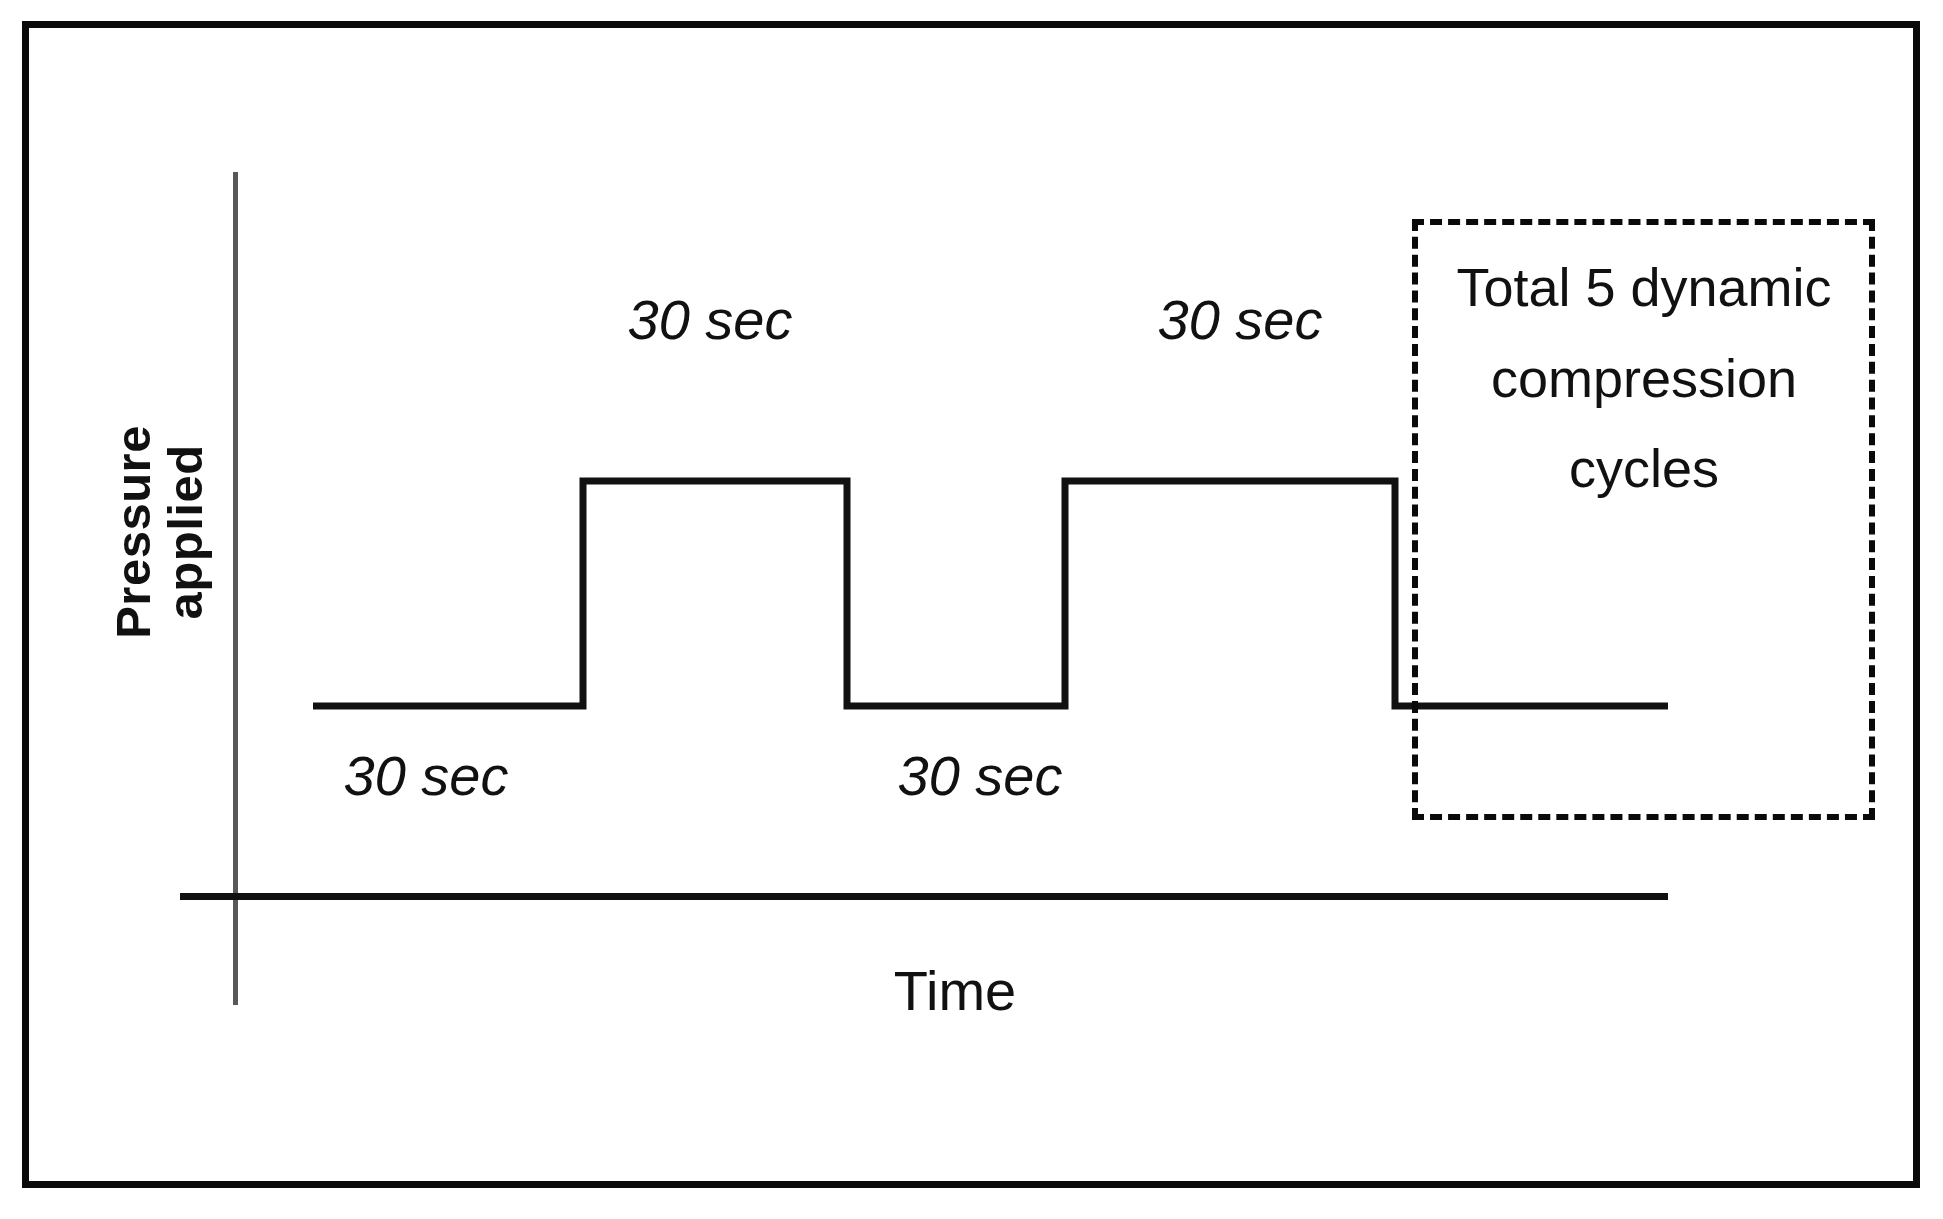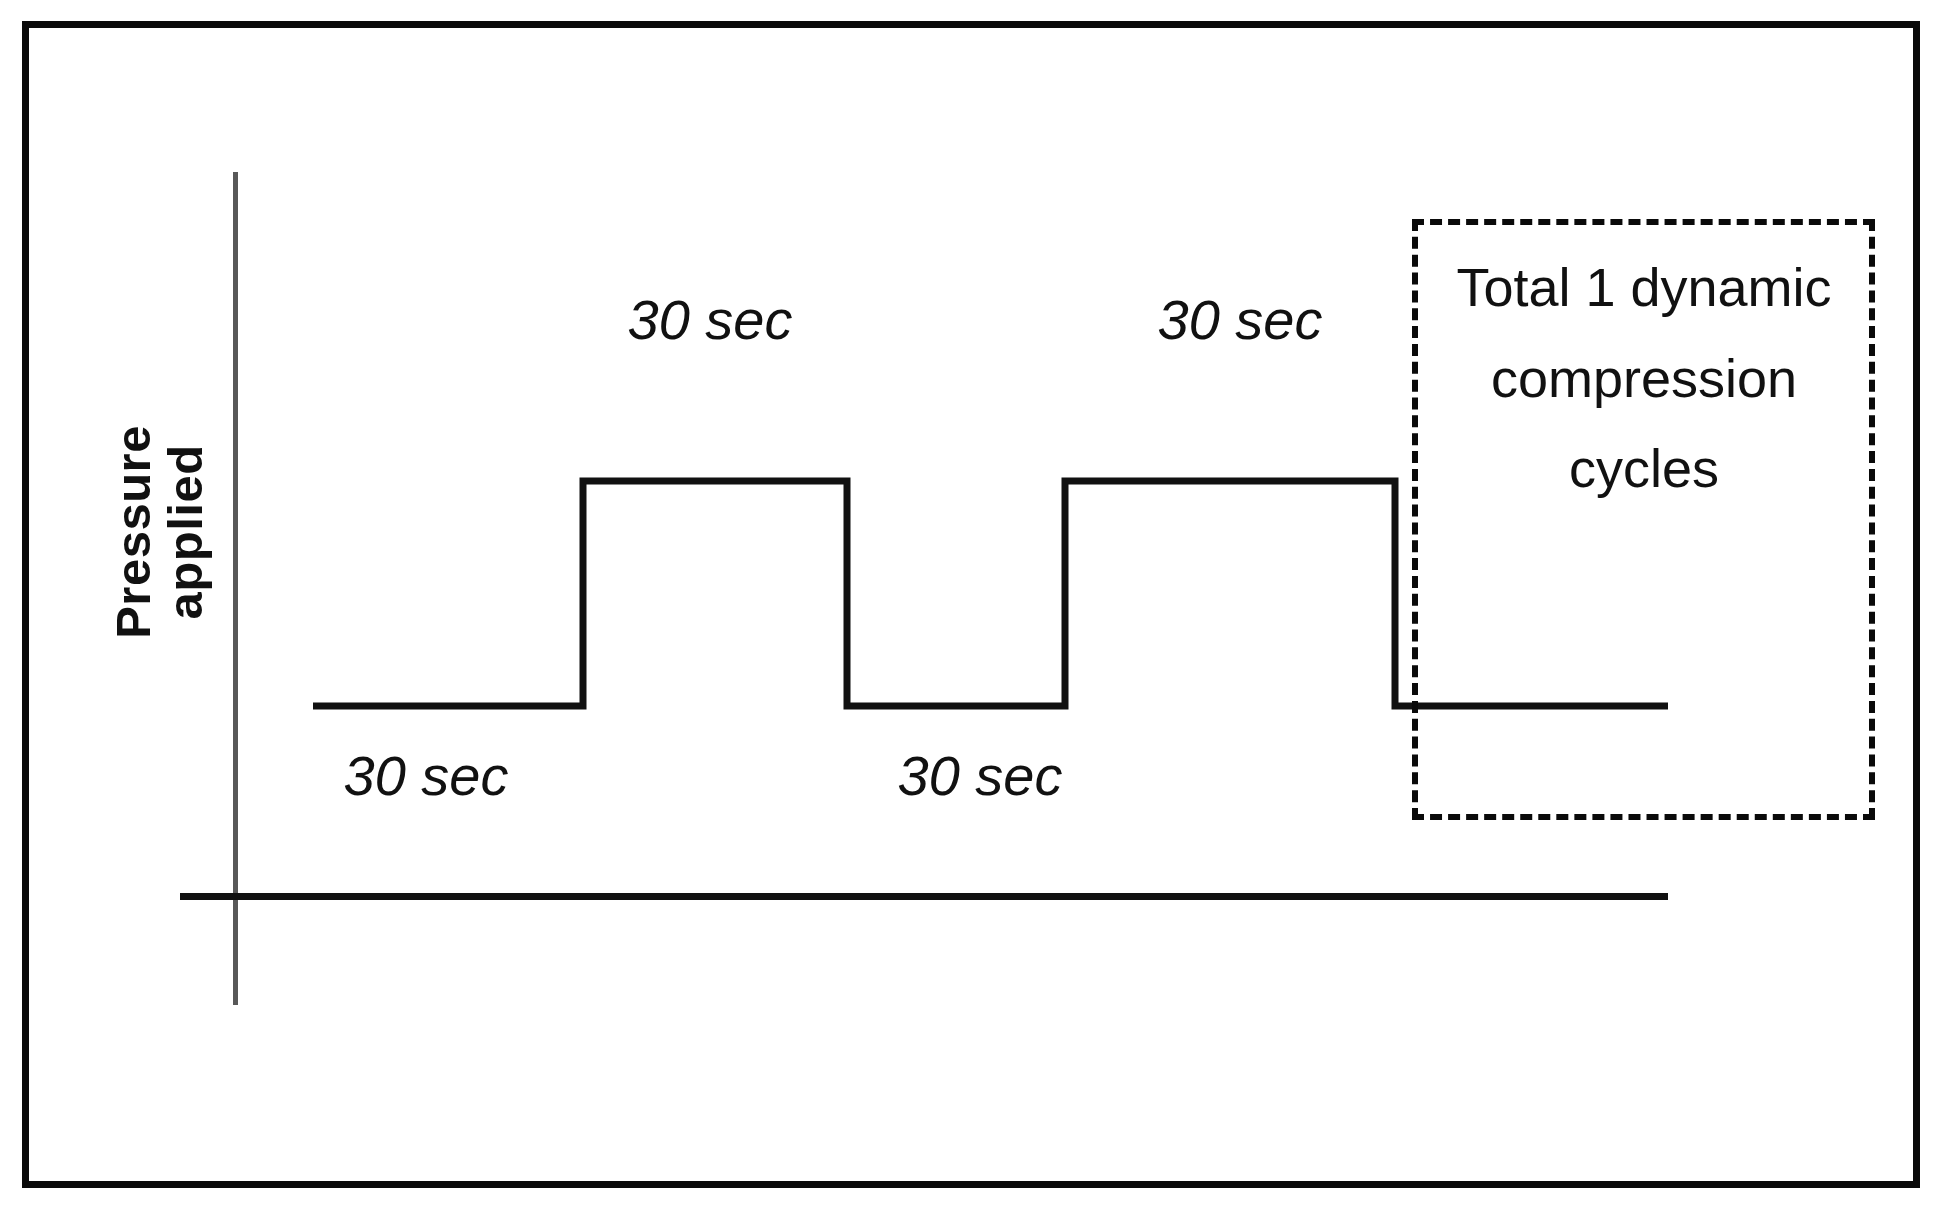--- a/index.html
+++ b/index.html
@@ -157,23 +157,24 @@
 
     <div class="axis-line-v"></div>
     <div class="axis-line-h"></div>
 
     <svg id="waveform-svg" viewBox="0 0 1943 1219" xmlns="http://www.w3.org/2000/svg">
       <polyline id="waveform-path" points="313,706 583,706 583,481 847,481 847,706 1065,706 1065,481 1395,481 1395,706 1668,706"></polyline>
     </svg>
 
     <div id="y-axis-label">Pressure
 applied</div>
+    <div id="x-axis-label">Time</div>
 
     <div class="duration-label" id="label-seg-1">30 sec</div>
     <div class="duration-label" id="label-seg-2">30 sec</div>
     <div class="duration-label" id="label-seg-3">30 sec</div>
     <div class="duration-label" id="label-seg-4">30 sec</div>
 
     <div id="cycles-callout"></div>
-    <div id="cycles-callout-text">Total 1 dynamic compression cycles</div>
+    <div id="cycles-callout-text">Total 5 dynamic compression cycles</div>
 
   </div>
 </div>
 
 </body></html>

